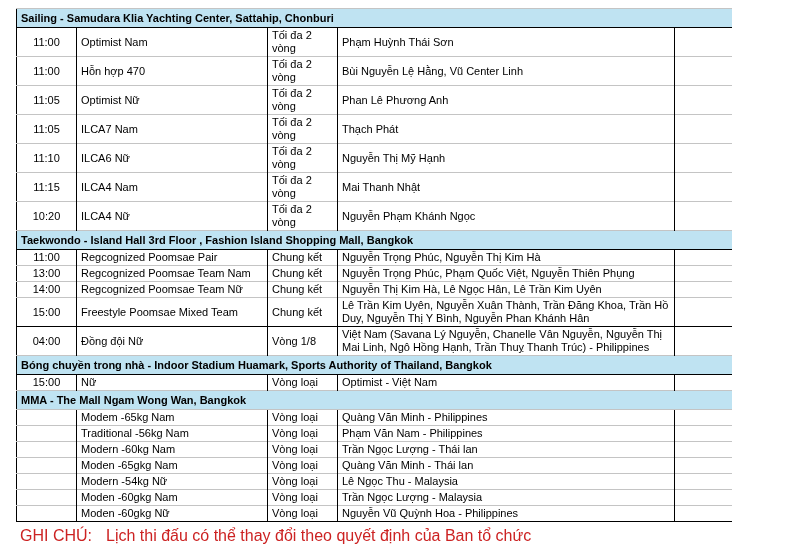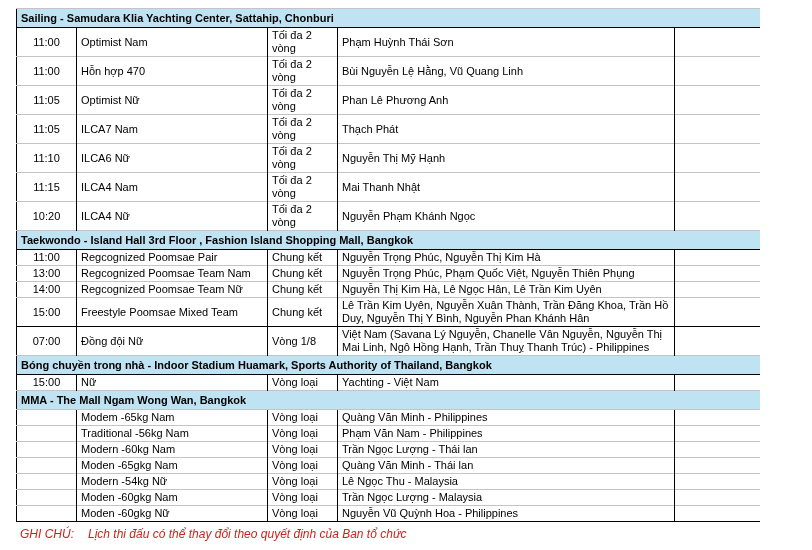--- a/index.html
+++ b/index.html
@@ -4,21 +4,20 @@
 <style>
   html, body { margin: 0; padding: 0; background: #ffffff; }
   .page {
     position: relative;
     width: 732px;
     height: 550px;
     background: #ffffff;
     font-family: "Liberation Sans", sans-serif;
     color: #000000;
     overflow: hidden;
-    padding-left: 28px;
   }
   table.schedule {
     position: absolute;
     left: 16px;
     top: 8px;
     width: 781px;
     border-collapse: collapse;
     table-layout: fixed;
     border: 1.5px solid #000000;
   }
@@ -44,22 +43,21 @@
     font-weight: bold;
     font-size: 11.5px;
     border-top: 1px solid #000000;
     border-left: none;
     padding-left: 5px;
   }
   .note {
     position: absolute;
     left: 20px;
     top: 527px;
-    font-size: 12px;
-    font-style: italic;
+    font-size: 16px;
     color: var(--note-red, #cc2222);
     white-space: nowrap;
   }
   .note .note-text { margin-left: 14px; }
 </style>
 </head>
 <body>
 
 <div class="page">
   <table class="schedule">
@@ -78,21 +76,21 @@
           <td class="c-time">11:00</td>
           <td class="c-event">Optimist Nam</td>
           <td class="c-round">Tối đa 2 vòng</td>
           <td class="c-part">Phạm Huỳnh Thái Sơn</td>
           <td class="c-empty"></td>
         </tr>
         <tr class="data-row">
           <td class="c-time">11:00</td>
           <td class="c-event">Hỗn hợp 470</td>
           <td class="c-round">Tối đa 2 vòng</td>
-          <td class="c-part">Bùi Nguyễn Lệ Hằng, Vũ Quang Linh</td>
+          <td class="c-part">Bùi Nguyễn Lệ Hằng, Vũ Center Linh</td>
           <td class="c-empty"></td>
         </tr>
         <tr class="data-row">
           <td class="c-time">11:05</td>
           <td class="c-event">Optimist Nữ</td>
           <td class="c-round">Tối đa 2 vòng</td>
           <td class="c-part">Phan Lê Phương Anh</td>
           <td class="c-empty"></td>
         </tr>
         <tr class="data-row">
@@ -148,34 +146,34 @@
           <td class="c-empty"></td>
         </tr>
         <tr class="data-row">
           <td class="c-time">15:00</td>
           <td class="c-event">Freestyle Poomsae Mixed Team</td>
           <td class="c-round">Chung kết</td>
           <td class="c-part">Lê Trần Kim Uyên, Nguyễn Xuân Thành, Trần Đăng Khoa, Trần Hồ Duy, Nguyễn Thị Y Bình, Nguyễn Phan Khánh Hân</td>
           <td class="c-empty"></td>
         </tr>
         <tr class="data-row first">
-          <td class="c-time">07:00</td>
+          <td class="c-time">04:00</td>
           <td class="c-event">Đồng đội Nữ</td>
           <td class="c-round">Vòng 1/8</td>
           <td class="c-part">Việt Nam (Savana Lý Nguyễn, Chanelle Vân Nguyễn, Nguyễn Thị Mai Linh, Ngô Hồng Hạnh, Trần Thuỵ Thanh Trúc) - Philippines</td>
           <td class="c-empty"></td>
         </tr>
         <tr class="section-row">
           <td colspan="5" class="section-cell">Bóng chuyền trong nhà - Indoor Stadium Huamark, Sports Authority of Thailand, Bangkok</td>
         </tr>
         <tr class="data-row first">
           <td class="c-time">15:00</td>
           <td class="c-event">Nữ</td>
           <td class="c-round">Vòng loại</td>
-          <td class="c-part">Yachting - Việt Nam</td>
+          <td class="c-part">Optimist - Việt Nam</td>
           <td class="c-empty"></td>
         </tr>
         <tr class="section-row">
           <td colspan="5" class="section-cell">MMA - The Mall Ngam Wong Wan, Bangkok</td>
         </tr>
         <tr class="data-row">
           <td class="c-time"></td>
           <td class="c-event">Modem -65kg Nam</td>
           <td class="c-round">Vòng loại</td>
           <td class="c-part">Quàng Văn Minh - Philippines</td>

